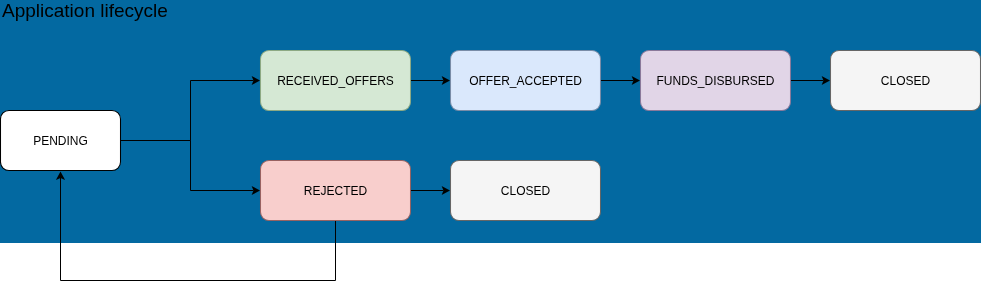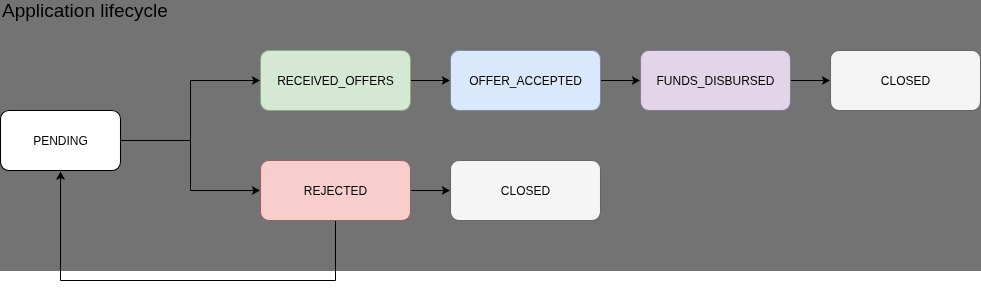--- a/index.html
+++ b/index.html
@@ -10,22 +10,22 @@
     height: 290px;
     overflow: hidden;
   }
   body {
     font-family: "Liberation Sans", sans-serif;
     color: #000000;
   }
   #diagram-root {
     position: relative;
     width: 981px;
-    height: 271px;
-    background: #737373;
+    height: 243px;
+    background: #0369a1;
   }
   #page-title {
     position: absolute;
     left: 2px;
     top: 0px;
     font-size: 19px;
     line-height: 22px;
     color: #000000;
     white-space: nowrap;
     

